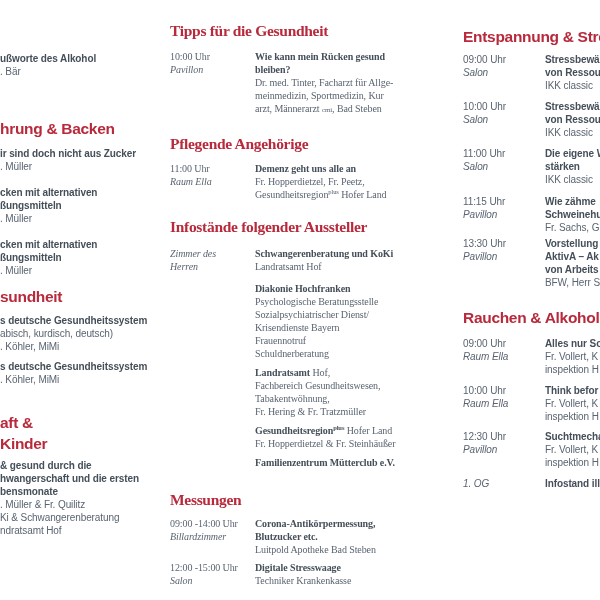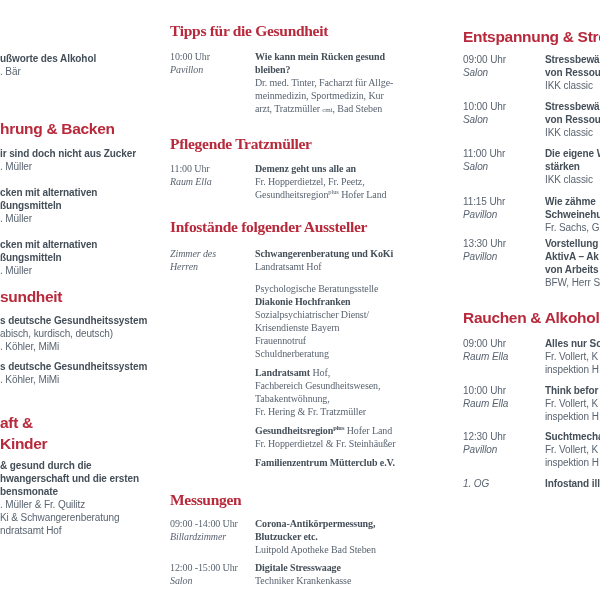--- a/index.html
+++ b/index.html
@@ -111,25 +111,25 @@
       <div class="block entry" style="top: 50px; width: 254px;">
         <div class="time-cell" style="width: 85px;">
           <div class="time">10:00 Uhr</div>
           <div class="room">Pavillon</div>
         </div>
         <div class="desc-cell">
           <div class="line b">Wie kann mein Rücken gesund</div>
           <div class="line b">bleiben?</div>
           <div class="line">Dr. med. Tinter, Facharzt für Allge-</div>
           <div class="line">meinmedizin, Sportmedizin, Kur</div>
-          <div class="line"><span>arzt, Tratzmüller </span><span class="small">cmi</span><span>, Bad Steben</span></div>
+          <div class="line"><span>arzt, Männerarzt </span><span class="small">cmi</span><span>, Bad Steben</span></div>
         </div>
       </div>
       <div class="block section-heading" style="top: 133px;">
-        <div class="hline">Pflegende Tratzmüller</div>
+        <div class="hline">Pflegende Angehörige</div>
       </div>
       <div class="block entry" style="top: 162px; width: 254px;">
         <div class="time-cell" style="width: 85px;">
           <div class="time">11:00 Uhr</div>
           <div class="room">Raum Ella</div>
         </div>
         <div class="desc-cell">
           <div class="line b">Demenz geht uns alle an</div>
           <div class="line">Fr. Hopperdietzel, Fr. Peetz,</div>
           <div class="line"><span>Gesundheitsregion</span><span class="sup">plus</span><span> Hofer Land</span></div>
@@ -144,22 +144,22 @@
           <div class="room">Herren</div>
         </div>
         <div class="desc-cell">
           <div class="line b">Schwangerenberatung und KoKi</div>
           <div class="line">Landratsamt Hof</div>
         </div>
       </div>
       <div class="block entry" style="top: 282px; width: 254px;">
         <div class="time-cell" style="width: 85px;"></div>
         <div class="desc-cell">
+          <div class="line b">Diakonie Hochfranken</div>
           <div class="line">Psychologische Beratungsstelle</div>
-          <div class="line b">Diakonie Hochfranken</div>
           <div class="line">Sozialpsychiatrischer Dienst/</div>
           <div class="line">Krisendienste Bayern</div>
           <div class="line">Frauennotruf</div>
           <div class="line">Schuldnerberatung</div>
         </div>
       </div>
       <div class="block entry" style="top: 366px; width: 254px;">
         <div class="time-cell" style="width: 85px;"></div>
         <div class="desc-cell">
           <div class="line"><span class="b">Landratsamt</span><span> Hof,</span></div>

